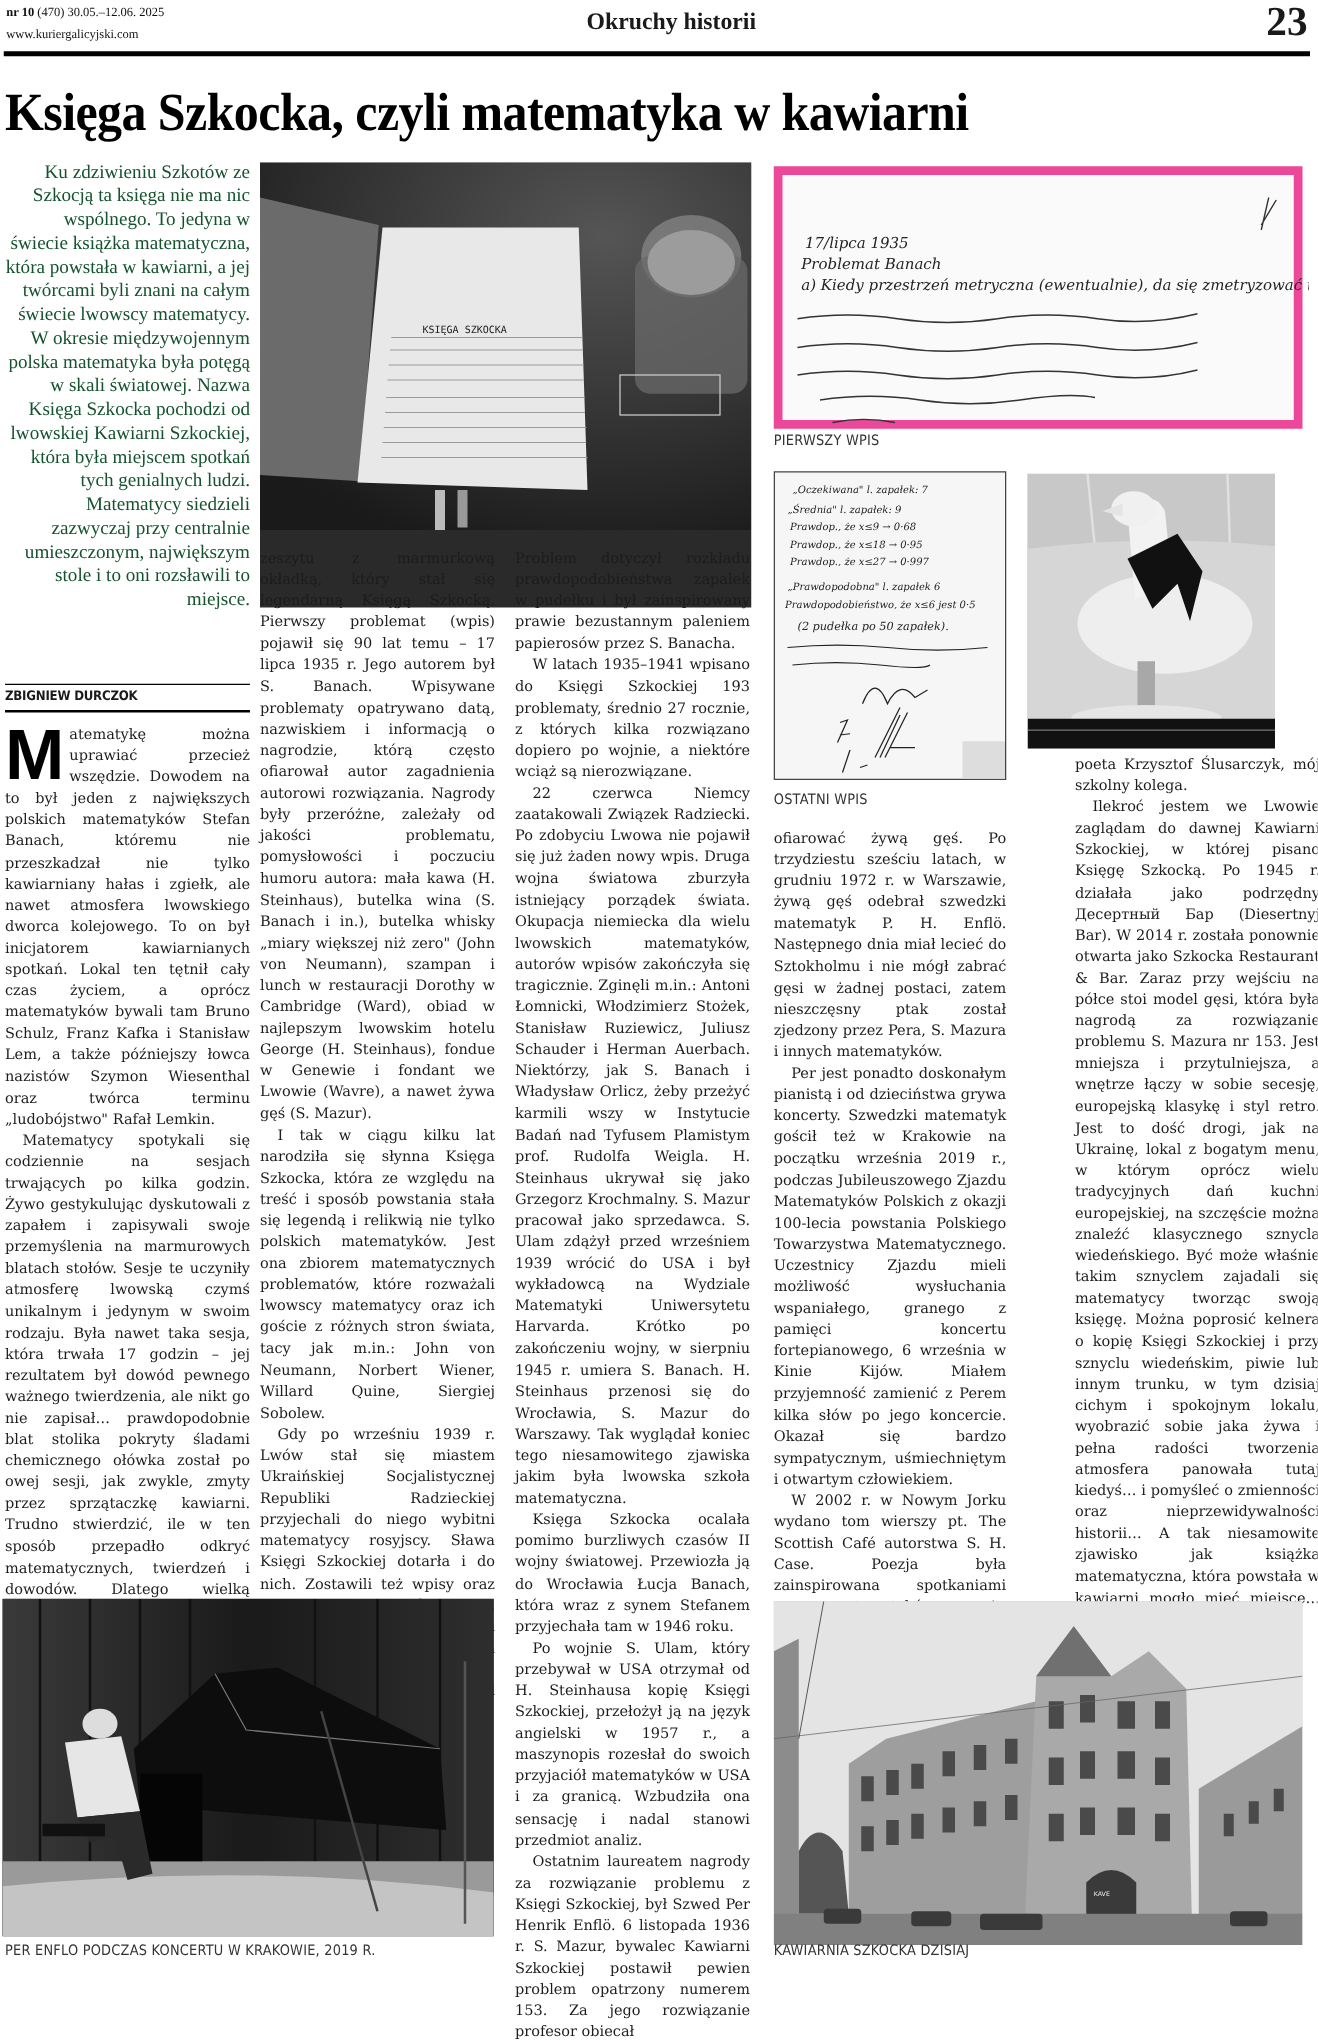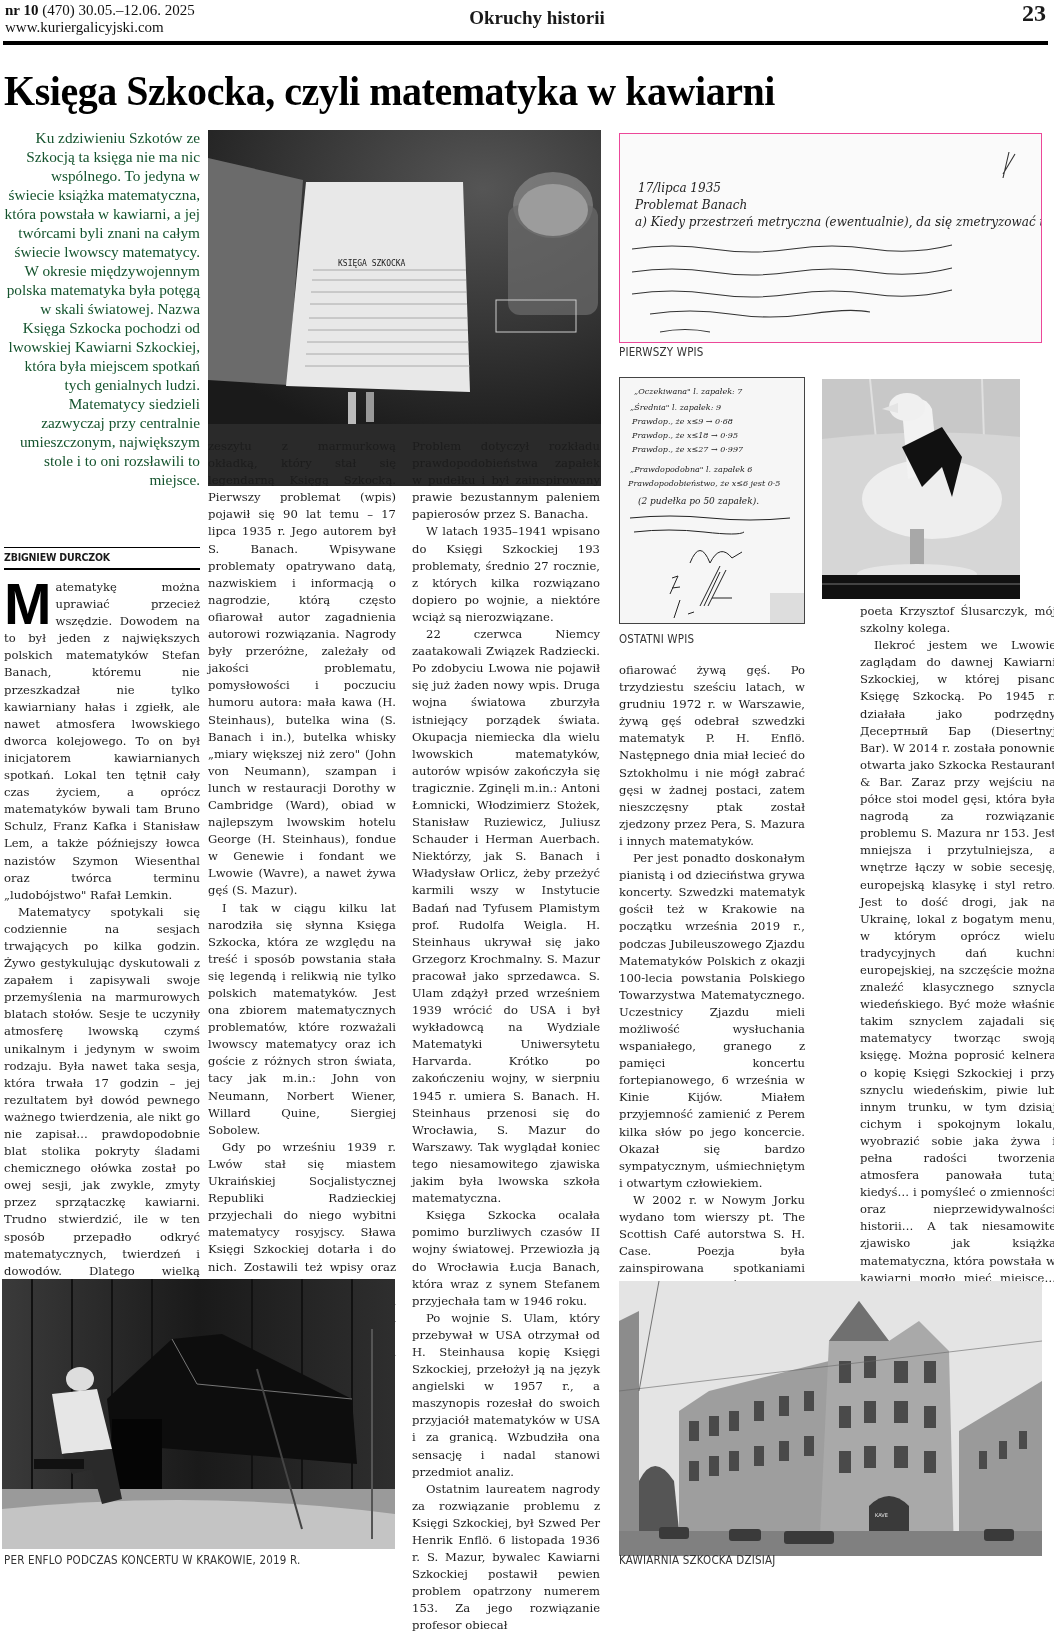--- a/index.html
+++ b/index.html
@@ -1,22 +1,22 @@
 <!DOCTYPE html>
 <html><head>
 <meta charset="utf-8">
 <style>
   * { box-sizing: border-box; margin: 0; padding: 0; }
   html, body { width: 1054px; height: 1635px; background: #ffffff; overflow: hidden; }
   body { position: relative; font-family: "DejaVu Serif", serif; color: #1a1a1a; }
   .abs { position: absolute; }
-  .issue { left: 5px; top: 2px; font-family: "Liberation Serif", serif; font-size: 15px; line-height: 17px; color: #111; }
+  .issue { left: 5px; top: 2px; font-family: "Liberation Serif", serif; font-size: 10px; line-height: 17px; color: #111; }
   .issue b { font-weight: bold; }
   .section { left: 0; width: 1054px; top: 7px; text-align: center; font-family: "Liberation Serif", serif; font-weight: bold; font-size: 19px; padding-left: 20px; }
-  .pagenum { right: 8px; top: 0px; font-family: "Liberation Serif", serif; font-weight: bold; font-size: 24px; }
+  .pagenum { right: 8px; top: 0px; font-family: "Liberation Serif", serif; font-weight: bold; font-size: 33px; }
   .rule-top { left: 3px; width: 1045px; top: 41px; height: 4px; background: #000; }
   .headline { left: 4px; top: 66px; font-family: "Liberation Serif", serif; font-weight: bold; font-size: 43px; letter-spacing: -0.5px; color: #000; transform: scaleX(0.93); transform-origin: left; white-space: nowrap; }
   .lead { left: 4px; top: 128px; width: 196px; font-family: "Liberation Serif", serif; font-size: 15.3px; line-height: 19px; color: #14532d; text-align: right; }
   .byline-rule1 { left: 4px; top: 547px; width: 196px; height: 1px; background: #000; }
   .byline { left: 4px; top: 551px; font-family: "DejaVu Sans", sans-serif; font-weight: bold; font-size: 10.5px; letter-spacing: -0.2px; transform: scaleX(0.9); transform-origin: left; }
   .byline-rule2 { left: 4px; top: 568px; width: 196px; height: 2px; background: #000; }
   .col { font-family: "DejaVu Serif", serif; font-size: 11.6px; line-height: 17.1px; text-align: justify; color: #1c1c1c; }
   .col p { text-indent: 14px; hyphens: auto; }
   .col p.noind { text-indent: 0; }
   .dropcap { float: left; font-family: "Liberation Sans", sans-serif; font-weight: bold; font-size: 57px; line-height: 46px; margin: 2px 4px 0 0; color: #000; }
@@ -86,21 +86,21 @@
 
 <div class="abs col" style="left:412px; top:438px; width:188px;">
   <p class="noind">Problem dotyczył rozkładu prawdopodobieństwa zapałek w pudełku i był zainspirowany prawie bezustannym paleniem papierosów przez S. Banacha.</p>
   <p>W latach 1935–1941 wpisano do Księgi Szkockiej 193 problematy, średnio 27 rocznie, z których kilka rozwiązano dopiero po wojnie, a niektóre wciąż są nierozwiązane.</p>
   <p>22 czerwca Niemcy zaatakowali Związek Radziecki. Po zdobyciu Lwowa nie pojawił się już żaden nowy wpis. Druga wojna światowa zburzyła istniejący porządek świata. Okupacja niemiecka dla wielu lwowskich matematyków, autorów wpisów zakończyła się tragicznie. Zginęli m.in.: Antoni Łomnicki, Włodzimierz Stożek, Stanisław Ruziewicz, Juliusz Schauder i Herman Auerbach. Niektórzy, jak S. Banach i Władysław Orlicz, żeby przeżyć karmili wszy w Instytucie Badań nad Tyfusem Plamistym prof. Rudolfa Weigla. H. Steinhaus ukrywał się jako Grzegorz Krochmalny. S. Mazur pracował jako sprzedawca. S. Ulam zdążył przed wrześniem 1939 wrócić do USA i był wykładowcą na Wydziale Matematyki Uniwersytetu Harvarda. Krótko po zakończeniu wojny, w sierpniu 1945 r. umiera S. Banach. H. Steinhaus przenosi się do Wrocławia, S. Mazur do Warszawy. Tak wyglądał koniec tego niesamowitego zjawiska jakim była lwowska szkoła matematyczna.</p>
   <p>Księga Szkocka ocalała pomimo burzliwych czasów II wojny światowej. Przewiozła ją do Wrocławia Łucja Banach, która wraz z synem Stefanem przyjechała tam w 1946 roku.</p>
   <p>Po wojnie S. Ulam, który przebywał w USA otrzymał od H. Steinhausa kopię Księgi Szkockiej, przełożył ją na język angielski w 1957 r., a maszynopis rozesłał do swoich przyjaciół matematyków w USA i za granicą. Wzbudziła ona sensację i nadal stanowi przedmiot analiz.</p>
   <p>Ostatnim laureatem nagrody za rozwiązanie problemu z Księgi Szkockiej, był Szwed Per Henrik Enflö. 6 listopada 1936 r. S. Mazur, bywalec Kawiarni Szkockiej postawił pewien problem opatrzony numerem 153. Za jego rozwiązanie profesor obiecał</p>
 </div>
 
-<div class="abs" style="left:619px; top:133px; width:423px; height:210px; border:1px solid #ec4899; background:#fafafa;">
+<div class="abs" style="left:619px; top:133px; width:423px; height:210px; border:7px solid #ec4899; background:#fafafa;">
   <svg width="421" height="208" viewBox="0 0 421 208">
     <g font-family="DejaVu Serif, serif" font-style="italic" font-size="12" fill="#222">
       <text x="18" y="58">17/lipca 1935</text>
       <text x="15" y="75">Problemat Banach</text>
       <text x="15" y="92">a) Kiedy przestrzeń metryczna (ewentualnie), da się zmetryzować tak, by zadana się kompaktyfikacja...</text>
     </g>
     <g stroke="#333" stroke-width="1.1" fill="none">
       <path d="M12 115 q40 -6 80 0 t80 0 t80 0 t80 -4"></path>
       <path d="M12 138 q40 -6 80 0 t80 0 t80 0 t80 -4"></path>
       <path d="M12 160 q40 -6 80 0 t80 0 t80 0 t80 -4"></path>

